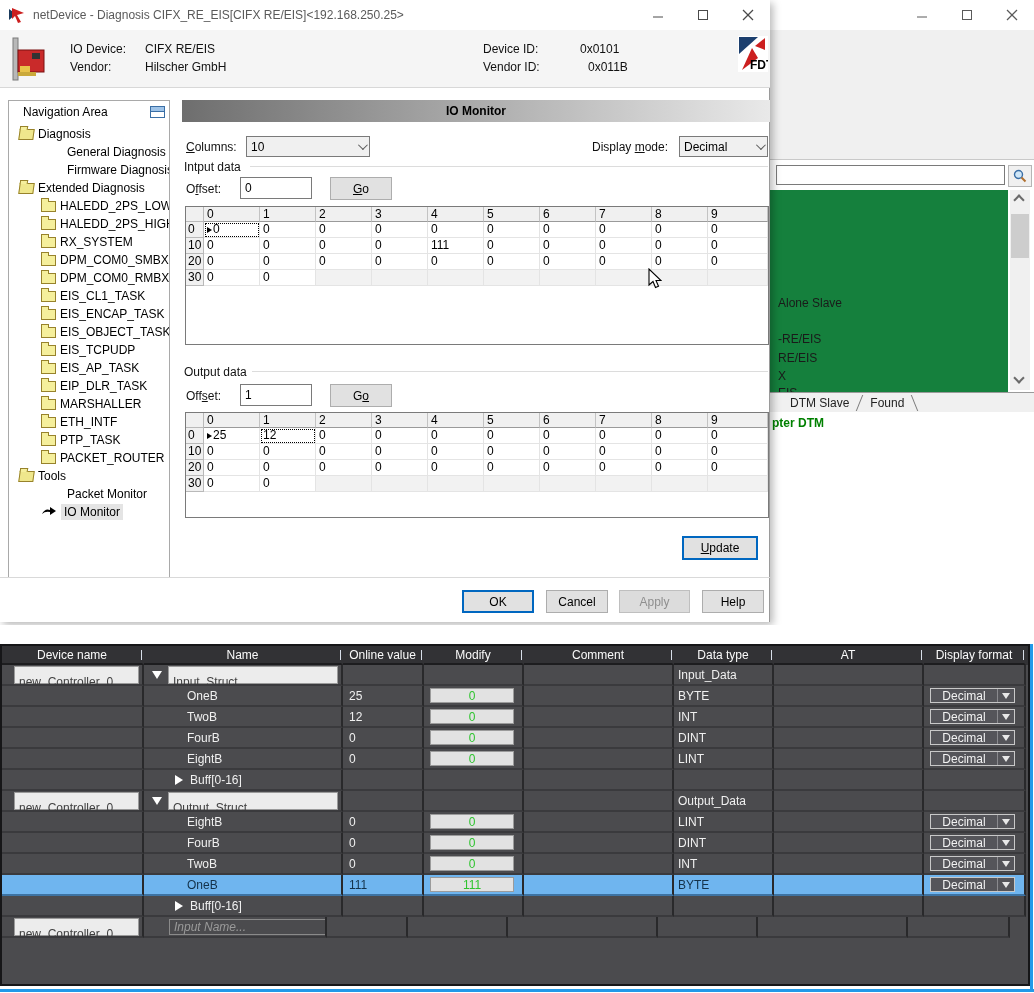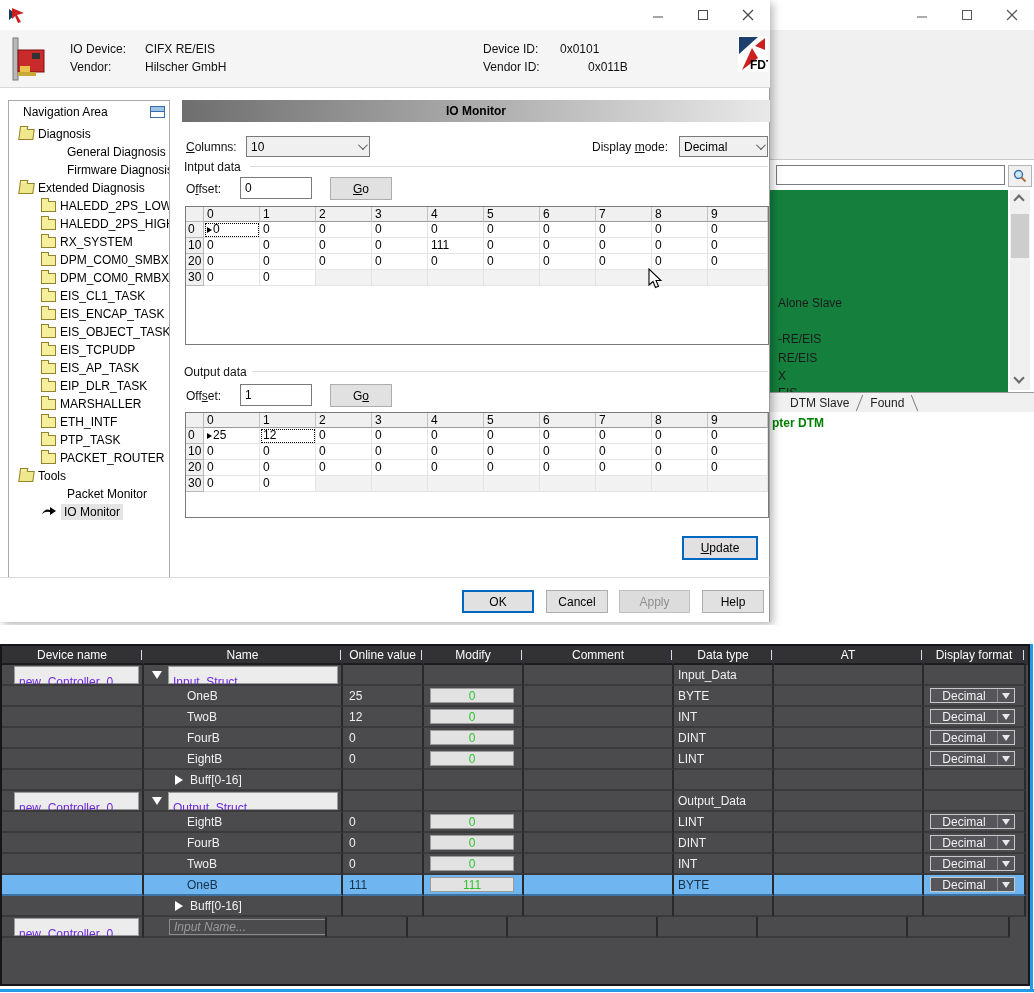--- a/index.html
+++ b/index.html
@@ -78,21 +78,21 @@
   .watch-titlebar { left:0; top:0; width:1034px; height:19px; background:#2299e8; display:flex; align-items:center; color:#fff; padding-left:4px; }
   .watch-dots { flex:1; height:10px; margin:2px 8px 0; background-image:radial-gradient(rgba(0,40,90,.38) 1px, transparent 1px); background-size:4px 3px; }
   .watch-ic { width:14px; height:14px; margin-right:4px; display:flex; align-items:center; justify-content:center; }
   .watch-table { left:0; top:19px; width:1030px; height:342px; background:#4b4b4e; border:2px solid #161618; }
   .w-row { display:flex; height:21px; }
   .w-row.head { height:19px; background:#323235; }
   .w-cell { flex:none; border-right:2px solid #29292b; border-bottom:2px solid #3a3a3d; display:flex; align-items:center; color:#f0f0f0; position:relative; overflow:hidden; }
   .w-row.head .w-cell { justify-content:center; border-right:2px solid #323235; border-bottom:2px solid #1d1d1f; color:#fafafa; }
   .w-row.head .w-cell::after { content:""; position:absolute; right:0; top:4px; width:1px; height:10px; background:#d7dee8; }
   .w-row.sel .w-cell { background:#6fb5ef; color:#14324a; border-bottom-color:#3d73a3; }
-  .inset-box { background:#ececec; border:1px solid #9a9a9a; color:#6d28d9; height:16px; line-height:14px; padding:8px 4px; }
+  .inset-box { background:#ececec; border:1px solid #9a9a9a; color:#404040; height:16px; line-height:14px; padding:8px 4px; }
   .dev-box { margin-left:12px; width:125px; }
   .name-box { width:170px; }
   .tri-down { width:0; height:0; border-left:5.5px solid transparent; border-right:5.5px solid transparent; border-top:8px solid #fff; margin:0 6px 0 8px; }
   .tri-right { width:0; height:0; border-top:5.5px solid transparent; border-bottom:5.5px solid transparent; border-left:8px solid #fff; margin:0 7px 0 31px; }
   .modify-box { margin-left:6px; width:84px; height:15px; background:#e2e2e2; border:1px solid #9b9b9b; color:#2fc42f; display:flex; align-items:center; justify-content:center; }
   .fmt-drop { margin-left:6px; width:85px; height:15px; background:#55555a; border:1px solid #c8c8c8; display:flex; align-items:stretch; color:#f2f2f2; }
   .fmt-txt { flex:1; display:flex; align-items:center; justify-content:center; }
   .fmt-sep { width:1px; background:#8a8a8e; }
   .fmt-arrow { width:16px; display:flex; align-items:center; justify-content:center; }
   .tri-dn-sm { width:0; height:0; border-left:4.5px solid transparent; border-right:4.5px solid transparent; border-top:6px solid #e8e8e8; }
@@ -153,20 +153,21 @@
   </div>
   <div class="abs host-status">pter DTM</div>
 </div>
 
 <div class="abs dialog">
   <div class="abs dlg-titlebar">
     <svg width="18" height="16" style="margin-left:8px">
       <polygon points="1,2 8,7 1,13" fill="#1a3a5c"></polygon>
       <polygon points="4,1 16,6 9,8 13,15 10,16 7,9 4,12" fill="#cc1f1f"></polygon>
     </svg>
+    <span class="dlg-title">netDevice - Diagnosis CIFX_RE_EIS[CIFX RE/EIS]&lt;192.168.250.25&gt;</span>
     <div class="dlg-controls">
       <div class="win-btn">
           <svg width="12" height="12">
             <line x1="1" y1="8" x2="11" y2="8" stroke="#4a4a4a" stroke-width="1"></line>
           </svg>
         </div>
       <div class="win-btn">
           <svg width="12" height="12">
             <rect x="1.5" y="1.5" width="9" height="9" fill="none" stroke="#4a4a4a" stroke-width="1"></rect>
           </svg>
@@ -186,21 +187,21 @@
       <rect x="8" y="14" width="26" height="22" fill="#c92a2a" stroke="#7a1010"></rect>
       <rect x="10" y="30" width="10" height="6" fill="#e8c24a"></rect>
       <rect x="22" y="17" width="8" height="6" fill="#333"></rect>
       <rect x="8" y="36" width="18" height="4" fill="#caa93a"></rect>
     </svg>
     <span class="hdr-label" style="left:70px;top:12px">IO Device:</span>
     <span class="hdr-label" style="left:145px;top:12px">CIFX RE/EIS</span>
     <span class="hdr-label" style="left:70px;top:30px">Vendor:</span>
     <span class="hdr-label" style="left:145px;top:30px">Hilscher GmbH</span>
     <span class="hdr-label" style="left:483px;top:12px">Device ID:</span>
-    <span class="hdr-label" style="left:560px;top:12px">0x0101</span>
+    <span class="hdr-label" style="left:580px;top:12px">0x0101</span>
     <span class="hdr-label" style="left:483px;top:30px">Vendor ID:</span>
     <span class="hdr-label" style="left:588px;top:30px">0x011B</span>
     <svg class="abs" style="left:738px;top:6px" width="30" height="36">
       <rect x="0" y="0" width="30" height="36" fill="#fff"></rect>
       <polygon points="1,1 20,1 1,18" fill="#1c3f6e"></polygon>
       <polygon points="27,2 27,14 17,10" fill="#cc1f1f"></polygon>
       <polygon points="4,34 14,12 20,22" fill="#cc1f1f"></polygon>
       <text x="12" y="33" font-size="12" font-weight="bold" font-family="Liberation Sans" fill="#000">FDT</text>
     </svg>
   </div>

